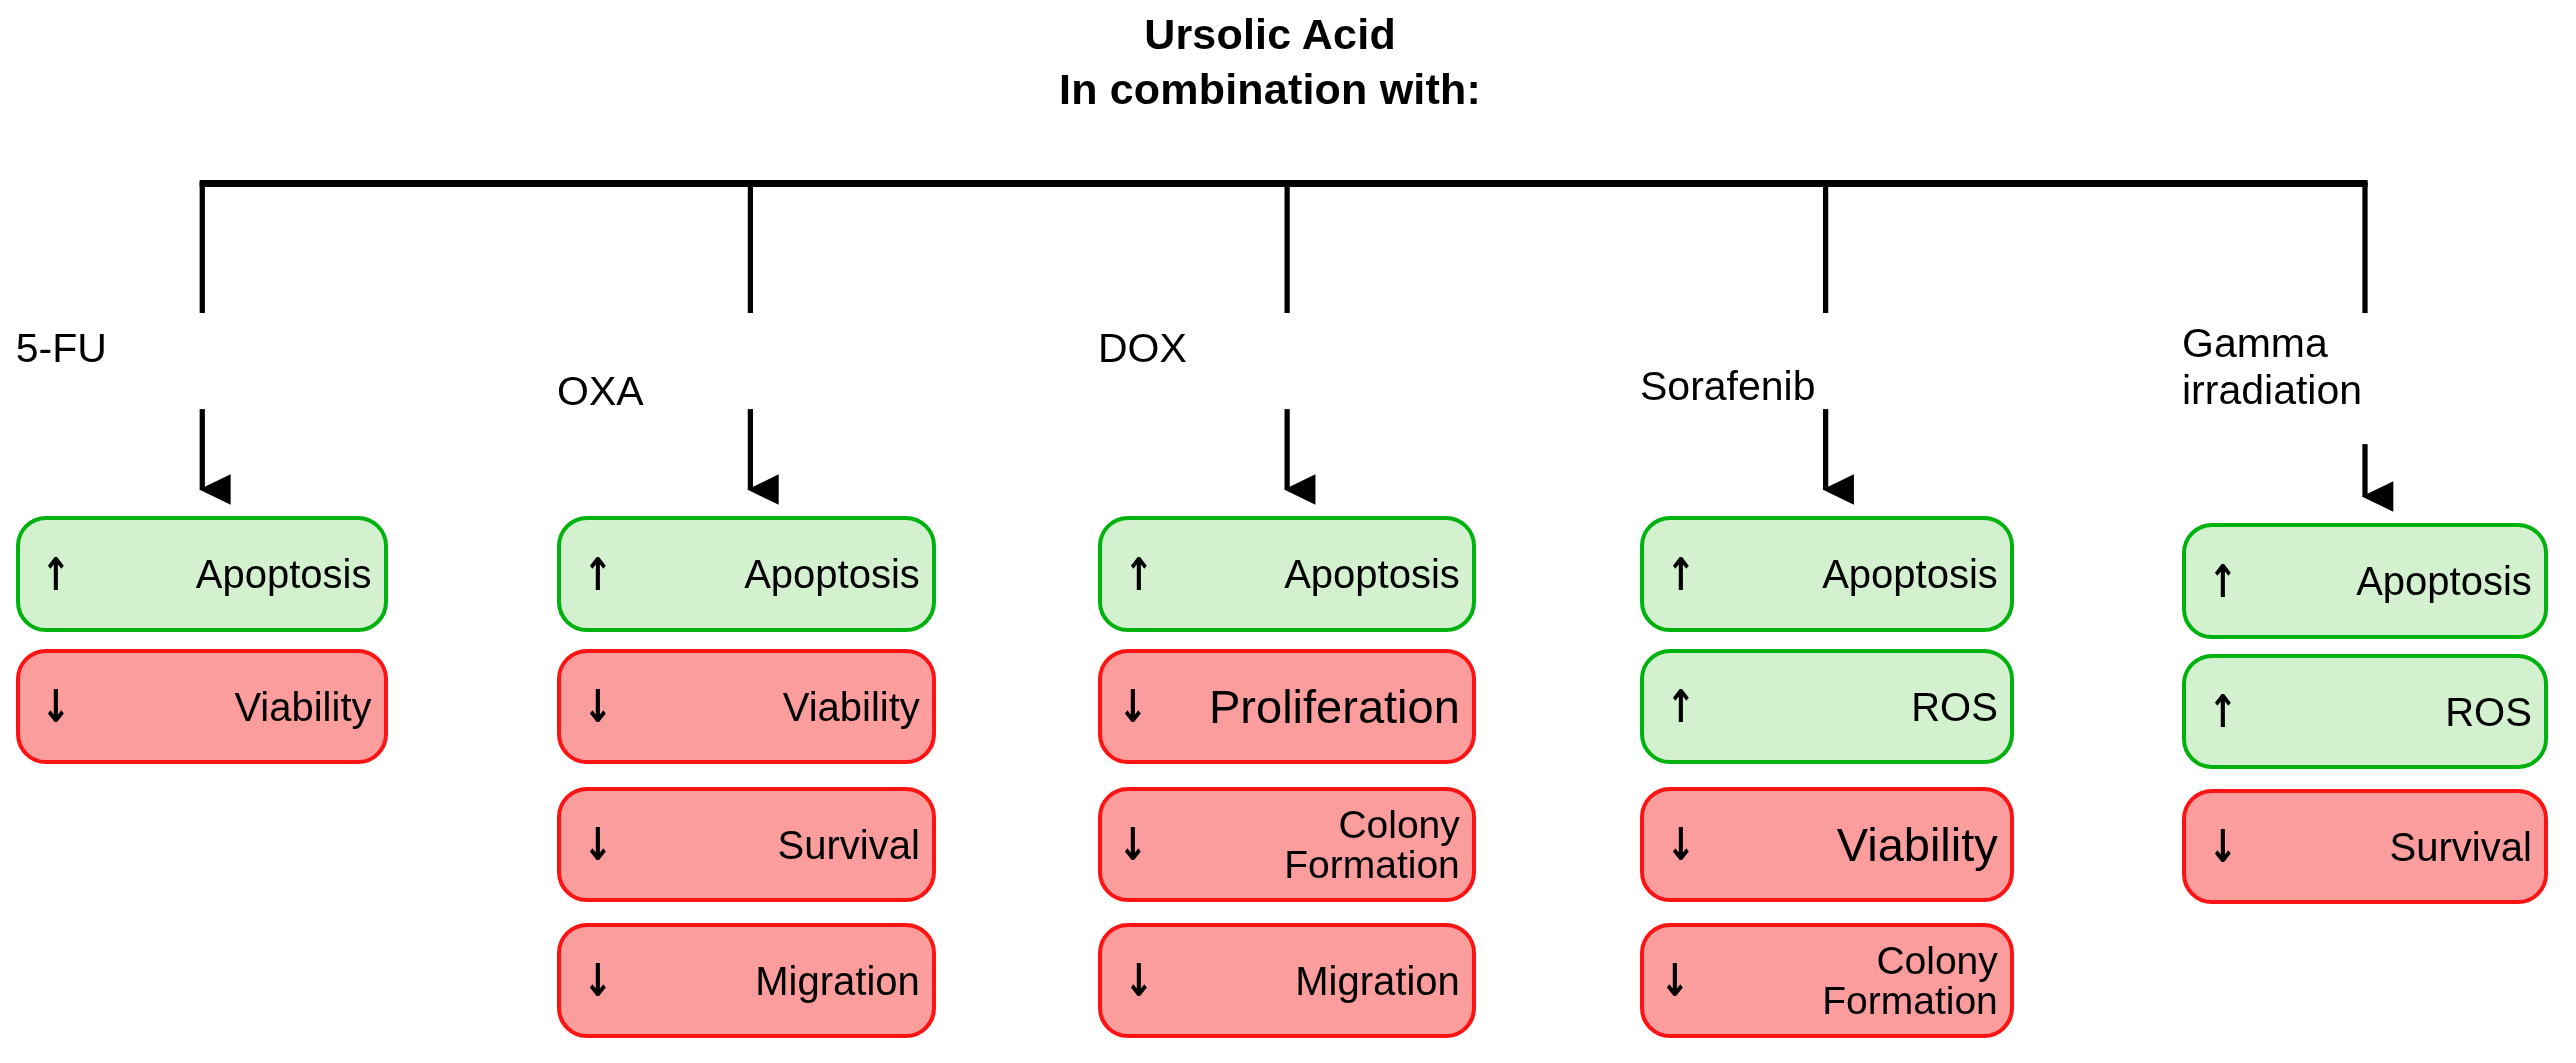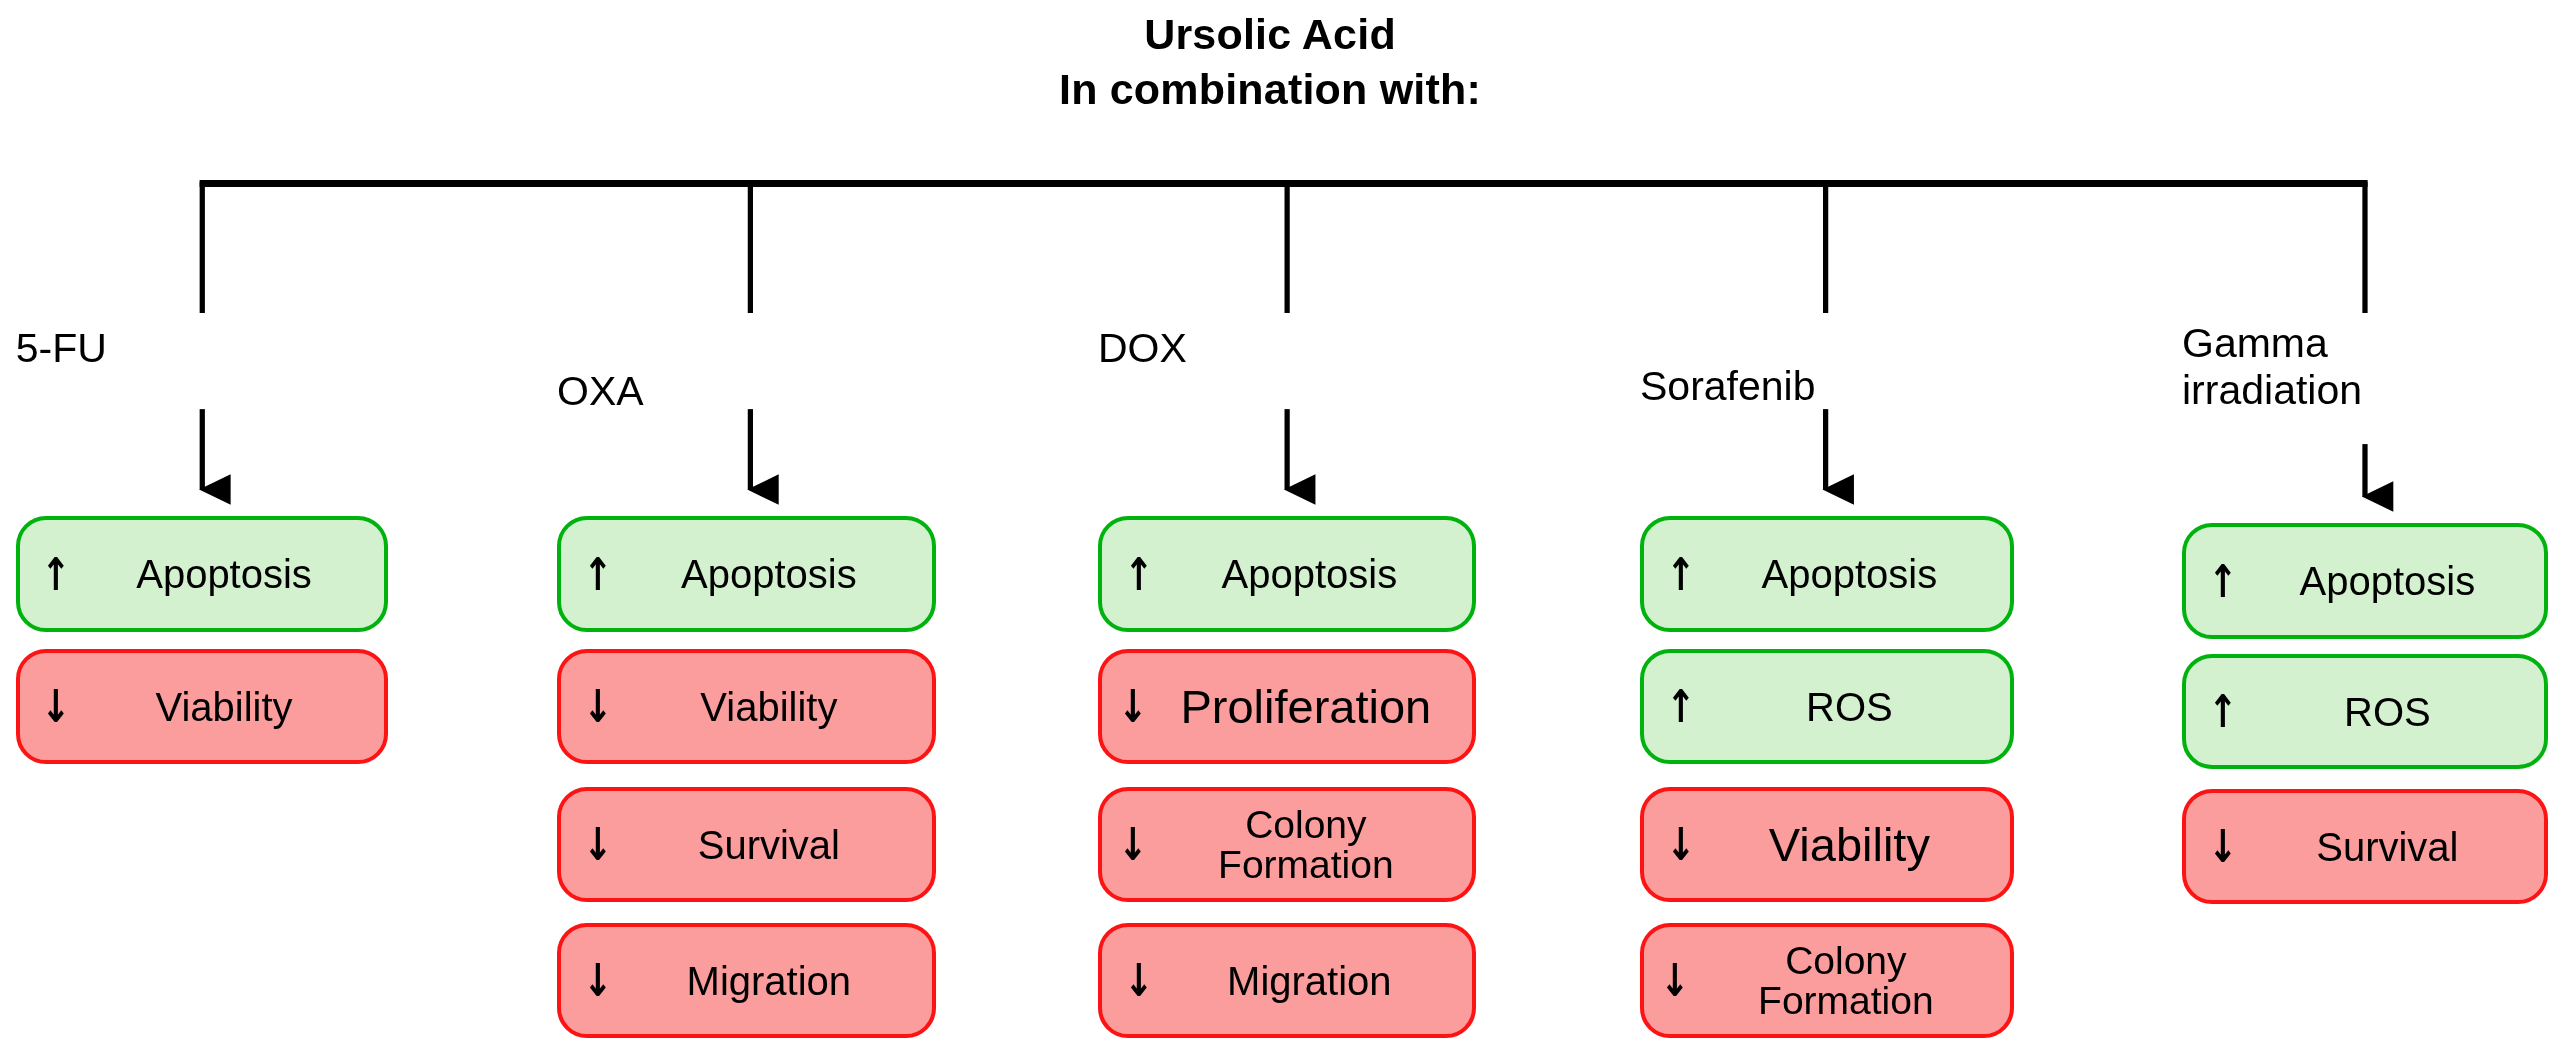--- a/index.html
+++ b/index.html
@@ -88,21 +88,21 @@
     line-height: 1;
     font-weight: 700;
     color: #000;
     flex: 0 0 auto;
     margin-right: 1.7px;
     transform: scaleX(0.78);
     font-family: "DejaVu Sans", sans-serif;
   }
   .pill .pill-text {
     flex: 1 1 auto;
-    text-align: center;
+    text-align: right;
     font-size: 40px;
     line-height: 1.05;
     color: #000;
     white-space: pre-line;
   }
   .pill.two-line .pill-text { font-size: 39px; line-height: 1.02; }
   .pill.small-text .pill-text { font-size: 47px; }
   .pill.tight { padding-left: 12.2px; }
   .pill.tight .arrow { margin-right: 0px; }
 </style>

